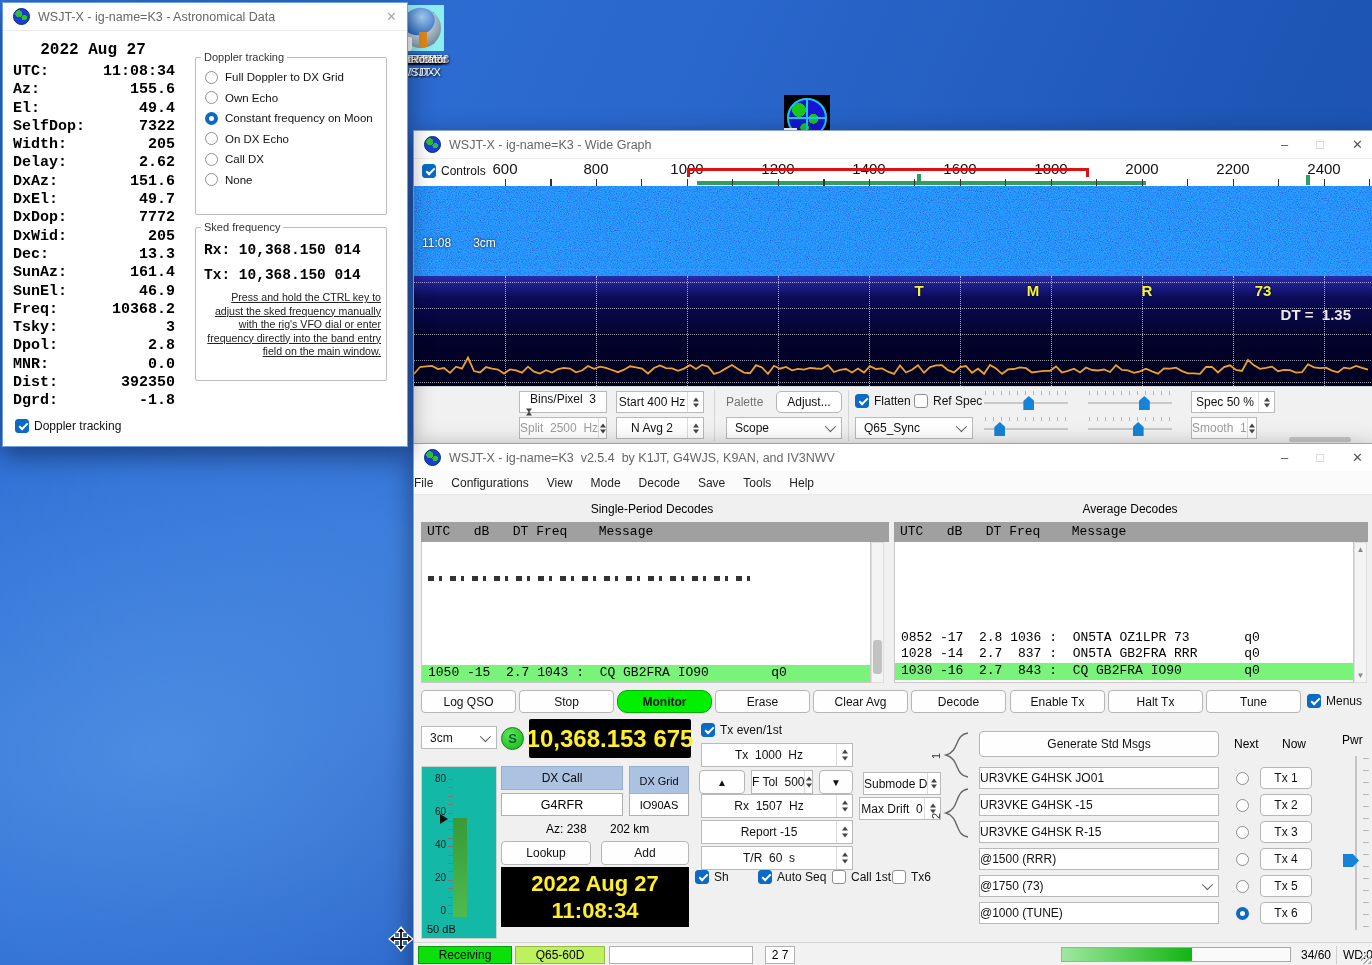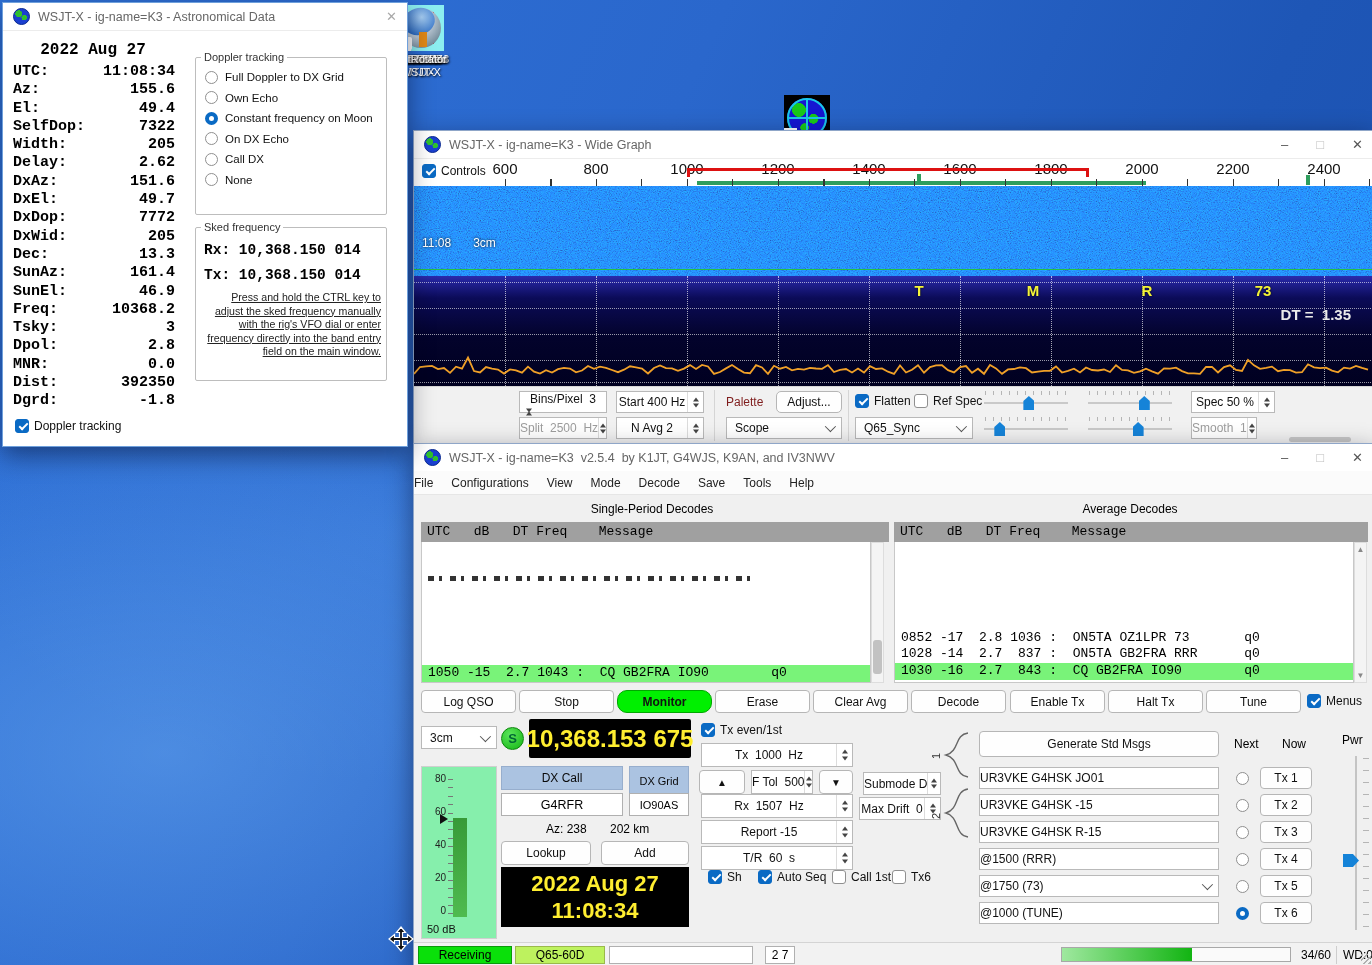--- a/index.html
+++ b/index.html
@@ -129,21 +129,21 @@
   #wf-sep{position:absolute;left:0;right:0;top:83px;height:1px;background:#25c045;}
   #wg-spec{position:absolute;left:0;top:145px;width:100%;height:110px;overflow:hidden;
     background:linear-gradient(#2a2aac 0%,#0b0b58 20%,#03032c 55%,#000020 100%);}
   #wg-spec .vgl{position:absolute;top:0;bottom:0;width:0;border-left:1px dotted rgba(255,255,255,.65);}
   #wg-spec .hgl{position:absolute;left:0;right:0;height:0;border-top:1px dotted rgba(255,255,255,.6);}
   .mk{position:absolute;top:6px;width:36px;text-align:center;font-weight:bold;font-size:15px;color:#f4f43a;text-shadow:0 0 2px #000;}
   #dt-lbl{position:absolute;right:22px;top:30px;font-weight:bold;font-size:15px;color:#eaeaea;white-space:pre;}
   #spec-svg{position:absolute;left:0;top:66px;}
   #wg-panel{position:absolute;left:0;top:255px;width:100%;height:58px;background:#f1f1f1;border-top:1px solid #d8d8d8;box-sizing:border-box;}
   .vsep{position:absolute;top:3px;bottom:3px;width:1px;background:#d5d5d5;}
-  .plabel{position:absolute;font-size:12px;color:#7f1d1d;}
+  .plabel{position:absolute;font-size:12px;color:#737373;}
   #wg-hscroll{position:absolute;left:875px;bottom:2px;width:62px;height:5px;background:#c6c6c6;border-radius:3px;}
   
   #mw{left:413px;top:443px;width:959px;height:522px;}
   #mw-menubar{position:absolute;left:0;top:27px;right:0;height:24px;background:#fbfbfb;border-bottom:1px solid #e6e6e6;
     display:flex;align-items:center;gap:18px;font-size:12px;color:#222;box-sizing:border-box;}
   .tcap{position:absolute;font-size:12px;color:#000;text-align:center;}
   .tblhdr{position:absolute;height:20px;background:#a0a0a0;color:#000;
     font:13px/20px "Liberation Mono",monospace;white-space:pre;padding-left:6px;box-sizing:border-box;}
   .tbody{position:absolute;background:#fff;overflow:hidden;font:13px/16.9px "Liberation Mono",monospace;
     white-space:pre;color:#000;border:1px solid #c8c8c8;border-top:none;box-sizing:border-box;}
@@ -154,21 +154,21 @@
   .sbar{position:absolute;background:#f4f4f4;border:1px solid #ddd;box-sizing:border-box;}
   .sbar .thumb{position:absolute;left:1px;right:1px;background:#c2c2c2;border-radius:3px;}
   .sbar .sa{position:absolute;left:0;right:0;text-align:center;font-size:8px;color:#888;}
   .wbtn{position:absolute;width:95px;height:23px;}
   .wbtn.monitor{background:#00f000;border-color:#00a800;border-radius:10px;font-weight:bold;}
   #s-btn{position:absolute;left:87px;top:283px;width:23px;height:23px;border-radius:50%;
     background:radial-gradient(circle at 38% 32%,#5ce65c,#12b412);border:1px solid #0c860c;
     color:#063;font-weight:bold;font-size:13px;display:flex;align-items:center;justify-content:center;box-sizing:border-box;}
   #freq-disp{position:absolute;left:115px;top:275px;width:162px;height:39px;background:#000;border-radius:2px;
     color:#ffee30;font-weight:bold;font-size:24px;display:flex;align-items:center;justify-content:center;white-space:pre;}
-  #meter{position:absolute;left:7px;top:322px;width:76px;height:173px;background:#86efac;border:1px solid #cfcfcf;box-sizing:border-box;}
+  #meter{position:absolute;left:7px;top:322px;width:76px;height:173px;background:#14b8a6;border:1px solid #cfcfcf;box-sizing:border-box;}
   .mt-num{position:absolute;width:22px;text-align:right;font-size:10px;color:#222;}
   #mt-ticks{position:absolute;left:26px;top:12px;width:5px;height:136px;
     background:repeating-linear-gradient(#777 0 1px,transparent 1px 8.4px);}
   #mt-bar{position:absolute;left:31px;top:51px;width:14px;height:99px;background:linear-gradient(#379a37,#4fbb4f);}
   #mt-marker{position:absolute;left:18px;top:47px;width:0;height:0;border:5px solid transparent;border-left:8px solid #111;}
   #mt-unit{position:absolute;left:5px;bottom:3px;font-size:11px;color:#111;}
   .hdr-chip{position:absolute;background:#abc3e1;border:1px solid #97aecd;box-sizing:border-box;
     display:flex;align-items:center;justify-content:center;font-size:12px;color:#0a0a0a;}
   #clock{position:absolute;left:87px;top:423px;width:188px;height:60px;background:#000;color:#ffee30;
     text-align:center;font-weight:bold;font-size:22px;line-height:27px;padding-top:3px;box-sizing:border-box;}
@@ -762,21 +762,21 @@
           <i class="dn"></i>
         </span>
       </div>
     <div class="spin" style="left:287px;top:402px;width:152px;height:24px;">
       <span class="v">T/R  60  s</span>
         <span class="arr">
           <i class="up"></i>
           <i class="dn"></i>
         </span>
       </div>
-    <div class="ckrow cb on" style="left:294px;top:426px;">
+    <div class="ckrow cb on" style="left:281px;top:426px;">
       <span class="box"></span>
         <span>Sh</span>
       </div>
     <div class="ckrow cb on" style="left:344px;top:426px;">
       <span class="box"></span>
         <span>Auto Seq</span>
       </div>
     <div class="ckrow cb" style="left:418px;top:426px;">
       <span class="box"></span>
         <span>Call 1st</span>

